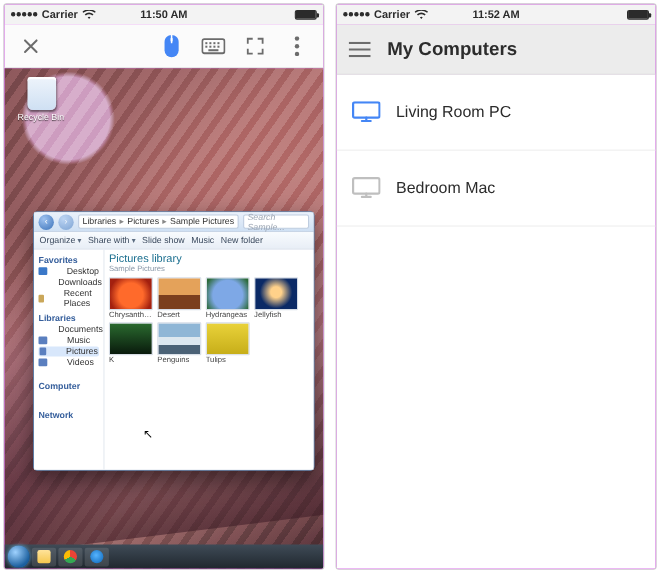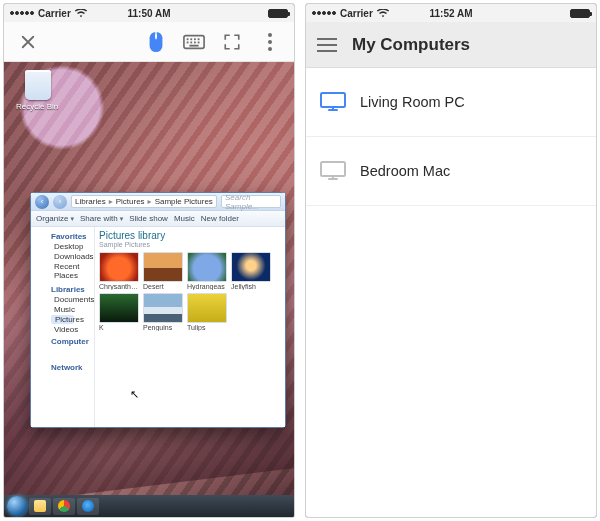--- a/index.html
+++ b/index.html
@@ -37,23 +37,23 @@
   
   .win{position:absolute;left:26px;top:130px;width:256px;height:236px;background:#f4f6f9;border:1px solid #5e7da5;border-radius:4px;box-shadow:0 8px 20px rgba(0,0,0,.45);display:flex;flex-direction:column;font-size:8px;color:#333}
   .titlebar{height:18px;background:linear-gradient(#eaf1fb,#cfe0f3);display:flex;align-items:center;gap:4px;padding:0 4px;border-bottom:1px solid #c8d5e6}
   .navbtn{width:14px;height:14px;border-radius:50%;background:radial-gradient(circle at 35% 30%,#9ec2f0,#3b72b9);display:flex;align-items:center;justify-content:center;color:#fff;font-size:8px}
   .crumb{flex:1;height:13px;background:#fff;border:1px solid #bfcde0;border-radius:2px;display:flex;align-items:center;padding:0 3px;gap:3px;white-space:nowrap;overflow:hidden}
   .crumb span.sep{color:#888}
   .searchbx{width:60px;height:13px;background:#fff;border:1px solid #bfcde0;border-radius:2px;color:#9da7b5;display:flex;align-items:center;padding:0 3px;font-style:italic}
   .cmdbar{height:16px;background:linear-gradient(#f8fbfe,#e8eef6);border-bottom:1px solid #d7e0ec;display:flex;align-items:center;gap:6px;padding:0 5px;color:#3b4a5e}
   .cmdbar span.arrow::after{content:" \25BE";font-size:7px;color:#5a6b80}
   .wbody{flex:1;display:flex;overflow:hidden;background:#fff}
-  .navpane{width:64px;border-right:1px solid #e4e9f0;padding:3px 20px;overflow:hidden}
+  .navpane{width:64px;border-right:1px solid #e4e9f0;padding:3px 4px;overflow:hidden}
   .navh{color:#365f9c;font-weight:600;margin:2px 0 1px}
-  .navi{display:flex;align-items:center;gap:3px;margin:1px 0;color:#333}
+  .navi{display:flex;align-items:center;gap:18px;margin:1px 0;color:#333}
   .navi i{width:8px;height:7px;background:#5a7fbf;border-radius:1px}
   .navi.sel{background:#d8e7fb;border-radius:2px;padding:0 1px}
   .content{flex:1;padding:3px 4px;overflow:hidden}
   .libhead{color:#1b6f8f;font-size:10px;font-weight:400}
   .libsub{color:#8a98a8;font-size:7px;margin-bottom:4px}
   .thumbs{display:flex;flex-wrap:wrap;gap:3px 4px}
   .th{width:40px}
   .th .pic{width:40px;height:30px;border:1px solid #d6dde7;border-radius:1px}
   .th .cap{font-size:7px;color:#444;white-space:nowrap;overflow:hidden;text-overflow:ellipsis;text-align:left;margin-top:1px}
   .statusb{height:18px;border-top:1px solid #d7e0ec;background:#f2f6fb;display:flex;align-items:center;gap:5px;padding:0 5px;color:#5a6b80}
@@ -205,21 +205,21 @@
               </div>
             <div class="navi sel">
                 <i></i>
                 <span>Pictures</span>
               </div>
             <div class="navi">
                 <i></i>
                 <span>Videos</span>
               </div>
 
-            <div class="navh" style="margin-top:3px">Computer</div>
+            <div class="navh" style="margin-top:13px">Computer</div>
             <div class="navh" style="margin-top:17px">Network</div>
           </div>
           <div class="content">
             <div class="libhead">Pictures library</div>
             <div class="libsub">Sample Pictures</div>
             <div class="thumbs" id="thumbs">
                 <div class="th">
                   <div class="pic" style="background:radial-gradient(circle at 50% 55%, #ff6a2b 0 45%, #a3200f 80%)"></div>
                   <div class="cap">Chrysanthemum</div>
                 </div>

